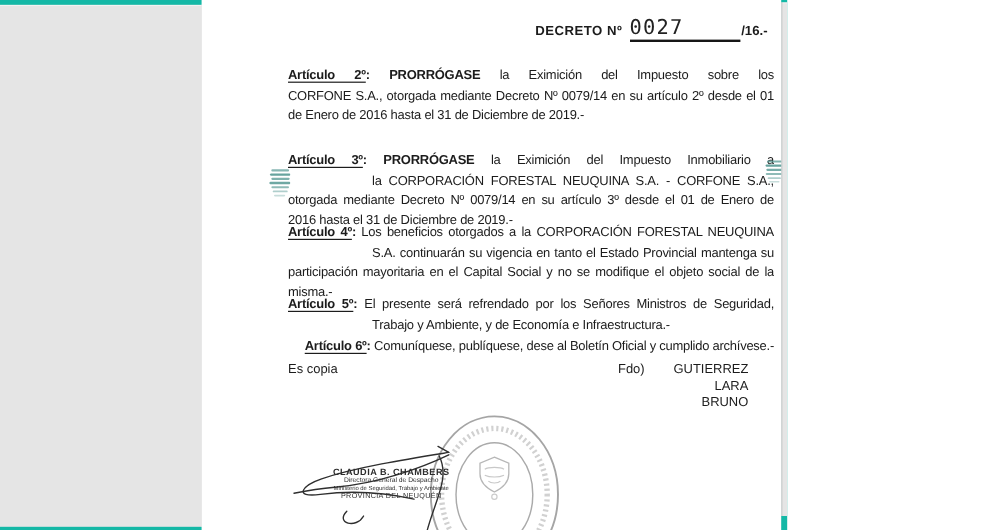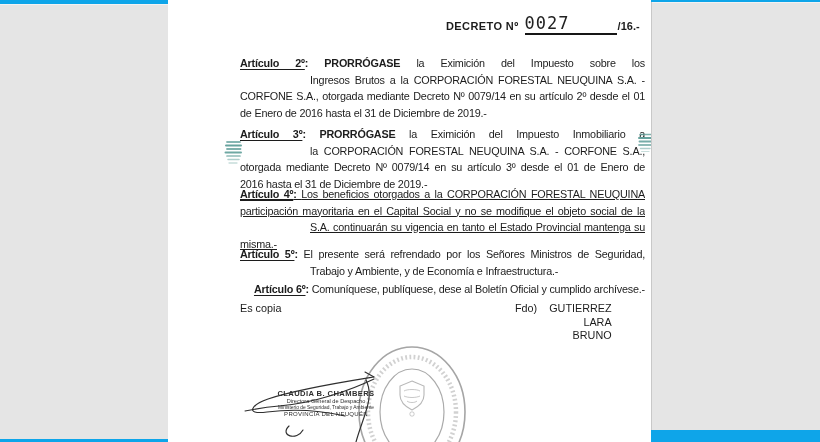--- a/index.html
+++ b/index.html
@@ -1,19 +1,19 @@
 <!DOCTYPE html>
 <html><head>
 <meta charset="utf-8">
 <style>
   html,body{margin:0;padding:0;}
   body{font-family:"Liberation Sans", sans-serif; background:#ffffff;}
   #screen{
-    position:relative; width:820px; height:442px; overflow:hidden;
-    background:#0ea5e9; color:var(--ink,#1c1c1c);
+    position:relative; width:656px; height:442px; overflow:hidden;
+    background:#14b8a6; color:var(--ink,#1c1c1c);
   }
   
   .gray-panel{position:absolute; background:var(--canvas,#e5e5e5);}
   .gray-left{left:0; top:4px; width:168px; height:435px; border-right:1px solid #c8c8c8; box-shadow:inset 0 1px 0 #f2f2f2;}
   .gray-right{left:651px; top:2px; width:169px; height:428px; border-left:1px solid #c8c8c8; box-shadow:inset 0 1px 0 #f2f2f2;}
 
   
   .page{position:absolute; left:168px; top:0; width:483px; height:442px; background:#ffffff; overflow:hidden;}
 
   
@@ -28,21 +28,21 @@
   .art-line{height:16.5px; line-height:16.5px; font-size:10.8px; letter-spacing:-0.2px; overflow:hidden;}
   .art-line.jst{text-align:justify; text-align-last:justify;}
   .art-line.ind{margin-left:70px;}
   .art-label{font-weight:bold; text-decoration:underline; text-underline-offset:2px;}
   .art-colon{font-weight:bold;}
   .art-line b{font-weight:bold;}
 
   
   .es-copia{position:absolute; left:72px; top:302px; font-size:10.8px;}
   .fdo-block{position:absolute; left:347px; top:302px; display:flex; font-size:10.8px;}
-  .fdo-label{margin-right:12px;}
+  .fdo-label{margin-right:24px;}
   .fdo-names div{line-height:13.5px;text-align:right;}
 
   
   .signatory{position:absolute; left:105px; top:389px; width:106px; text-align:center; color:#2e2e2e;}
   .sig-name{font-size:7.6px; font-weight:bold; letter-spacing:.4px; line-height:9px;}
   .sig-title{font-size:5.6px; line-height:6.5px;}
   .sig-ministry{font-size:4.9px; line-height:6px;}
   .sig-province{font-size:6px; letter-spacing:.3px; line-height:7px;}
 
   svg{display:block;}
@@ -67,34 +67,33 @@
       <span class="decree-label">DECRETO Nº</span>
       <span class="decree-number-box">
         <span class="decree-number">0027</span>
       </span>
       <span class="decree-suffix">/16.-</span>
     </div>
 
     <div>
         <div class="article" style="top: 55px;">
           <div class="art-line jst"><span class="art-label">Artículo 2º</span><span class="art-colon">: </span><b>PRORRÓGASE</b> la Eximición del Impuesto sobre los</div>
-          <div class="art-line ind jst">Ingresos Brutos a la CORPORACIÓN FORESTAL NEUQUINA S.A. -</div>
           <div class="art-line jst">CORFONE S.A., otorgada mediante Decreto Nº 0079/14 en su artículo 2º desde el 01</div>
           <div class="art-line">de Enero de 2016 hasta el 31 de Diciembre de 2019.-</div>
         </div>
         <div class="article" style="top: 126px;">
           <div class="art-line jst"><span class="art-label">Artículo 3º</span><span class="art-colon">: </span><b>PRORRÓGASE</b> la Eximición del Impuesto Inmobiliario a</div>
           <div class="art-line ind jst">la CORPORACIÓN FORESTAL NEUQUINA S.A. - CORFONE S.A.,</div>
           <div class="art-line jst">otorgada mediante Decreto Nº 0079/14 en su artículo 3º desde el 01 de Enero de</div>
           <div class="art-line">2016 hasta el 31 de Diciembre de 2019.-</div>
         </div>
-        <div class="article" style="top: 186px; text-decoration: underline;">
+        <div class="article" style="top: 186px;">
           <div class="art-line jst"><span class="art-label">Artículo 4º</span><span class="art-colon">: </span>Los beneficios otorgados a la CORPORACIÓN FORESTAL NEUQUINA</div>
+          <div class="art-line ind jst">S.A. continuarán su vigencia en tanto el Estado Provincial mantenga su</div>
           <div class="art-line jst">participación mayoritaria en el Capital Social y no se modifique el objeto social de la</div>
-          <div class="art-line ind jst">S.A. continuarán su vigencia en tanto el Estado Provincial mantenga su</div>
           <div class="art-line">misma.-</div>
         </div>
         <div class="article" style="top: 246px;">
           <div class="art-line jst"><span class="art-label">Artículo 5º</span><span class="art-colon">: </span>El presente será refrendado por los Señores Ministros de Seguridad,</div>
           <div class="art-line ind">Trabajo y Ambiente, y de Economía e Infraestructura.-</div>
         </div>
         <div class="article" style="top: 281px; text-align: right;">
           <div class="art-line"><span class="art-label">Artículo 6º</span><span class="art-colon">: </span>Comuníquese,  publíquese, dese al Boletín Oficial y cumplido archívese.-</div>
         </div>
       </div>

